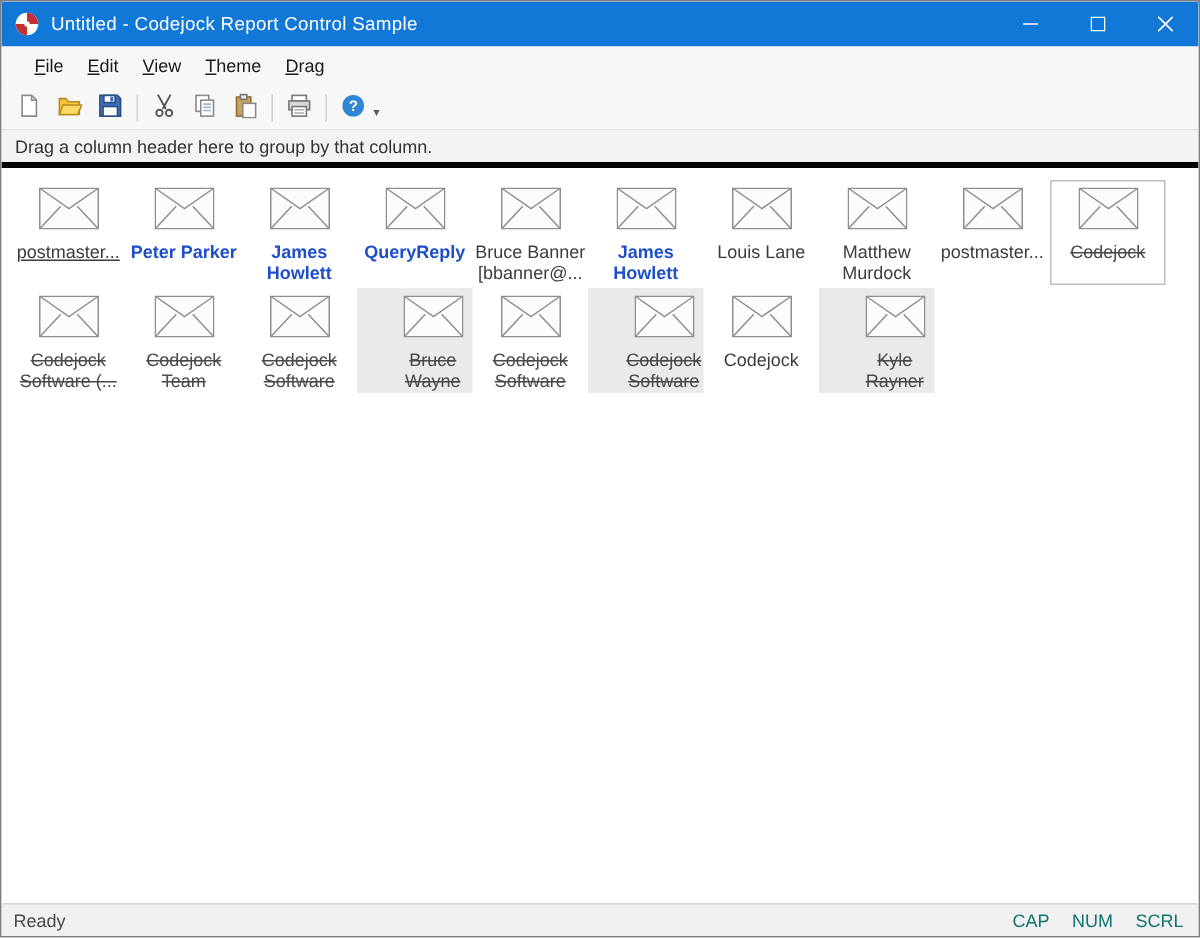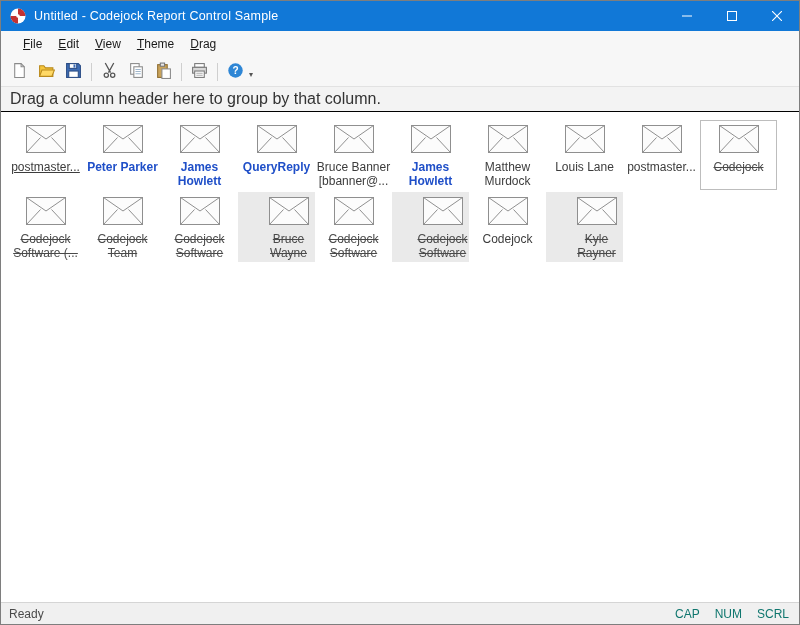--- a/index.html
+++ b/index.html
@@ -34,22 +34,22 @@
     display:flex; align-items:center; padding-left:5px;
   }
   .tb-btn {
     width:25px; height:24px; border:1px solid transparent; background:transparent;
     display:inline-flex; align-items:center; justify-content:center; padding:0; margin:0 1px;
   }
   .tb-sep { width:1px; height:18px; background:#CFCFCF; margin:0 4px; display:inline-block; }
   .tb-caret { font-size:8px; color:#555; margin:6px 2px 0 0; }
   
   .group-bar {
-    height:25px; flex:0 0 25px; background:#F3F3F3; border-bottom:1px solid #000000;
-    display:flex; align-items:center; padding-left:9px; font-size:16px; color:#333;
+    height:25px; flex:0 0 25px; background:#F3F3F3; border-bottom:4px solid #000000;
+    display:flex; align-items:center; padding-left:9px; font-size:12px; color:#333;
   }
   
   .content { flex:1 1 auto; background:#fff; overflow:hidden; }
   .mail-grid {
     display:flex; flex-wrap:wrap; align-content:flex-start;
     padding:8px 0 0 6px; row-gap:2px;
   }
   .mail-item {
     width:77px; min-height:70px; padding-top:5px; text-align:center;
     outline-offset:-1px; cursor:default;
@@ -254,33 +254,33 @@
   </div>
 
   <div class="mail-item style-normal">
     <span class="envelope">
       <svg width="40" height="28" viewBox="0 0 40 28">
               <rect x="0.5" y="0.5" width="39" height="27" fill="#FCFCFC" stroke="#8F8F8F"></rect>
               <path d="M0.5 0.5 L20 14 L39.5 0.5" fill="none" stroke="#8F8F8F"></path>
               <path d="M0.5 27.5 L14.5 12.5 M39.5 27.5 L25.5 12.5" fill="none" stroke="#8F8F8F"></path>
             </svg>
     </span>
+    <span class="mail-name">Louis Lane</span>
+  </div>
+
+  <div class="mail-item style-normal">
+    <span class="envelope">
+      <svg width="40" height="28" viewBox="0 0 40 28">
+              <rect x="0.5" y="0.5" width="39" height="27" fill="#FCFCFC" stroke="#8F8F8F"></rect>
+              <path d="M0.5 0.5 L20 14 L39.5 0.5" fill="none" stroke="#8F8F8F"></path>
+              <path d="M0.5 27.5 L14.5 12.5 M39.5 27.5 L25.5 12.5" fill="none" stroke="#8F8F8F"></path>
+            </svg>
+    </span>
     <span class="mail-name">Matthew
 Murdock</span>
-  </div>
-
-  <div class="mail-item style-normal">
-    <span class="envelope">
-      <svg width="40" height="28" viewBox="0 0 40 28">
-              <rect x="0.5" y="0.5" width="39" height="27" fill="#FCFCFC" stroke="#8F8F8F"></rect>
-              <path d="M0.5 0.5 L20 14 L39.5 0.5" fill="none" stroke="#8F8F8F"></path>
-              <path d="M0.5 27.5 L14.5 12.5 M39.5 27.5 L25.5 12.5" fill="none" stroke="#8F8F8F"></path>
-            </svg>
-    </span>
-    <span class="mail-name">Louis Lane</span>
   </div>
 
   <div class="mail-item style-normal">
     <span class="envelope">
       <svg width="40" height="28" viewBox="0 0 40 28">
               <rect x="0.5" y="0.5" width="39" height="27" fill="#FCFCFC" stroke="#8F8F8F"></rect>
               <path d="M0.5 0.5 L20 14 L39.5 0.5" fill="none" stroke="#8F8F8F"></path>
               <path d="M0.5 27.5 L14.5 12.5 M39.5 27.5 L25.5 12.5" fill="none" stroke="#8F8F8F"></path>
             </svg>
     </span>

